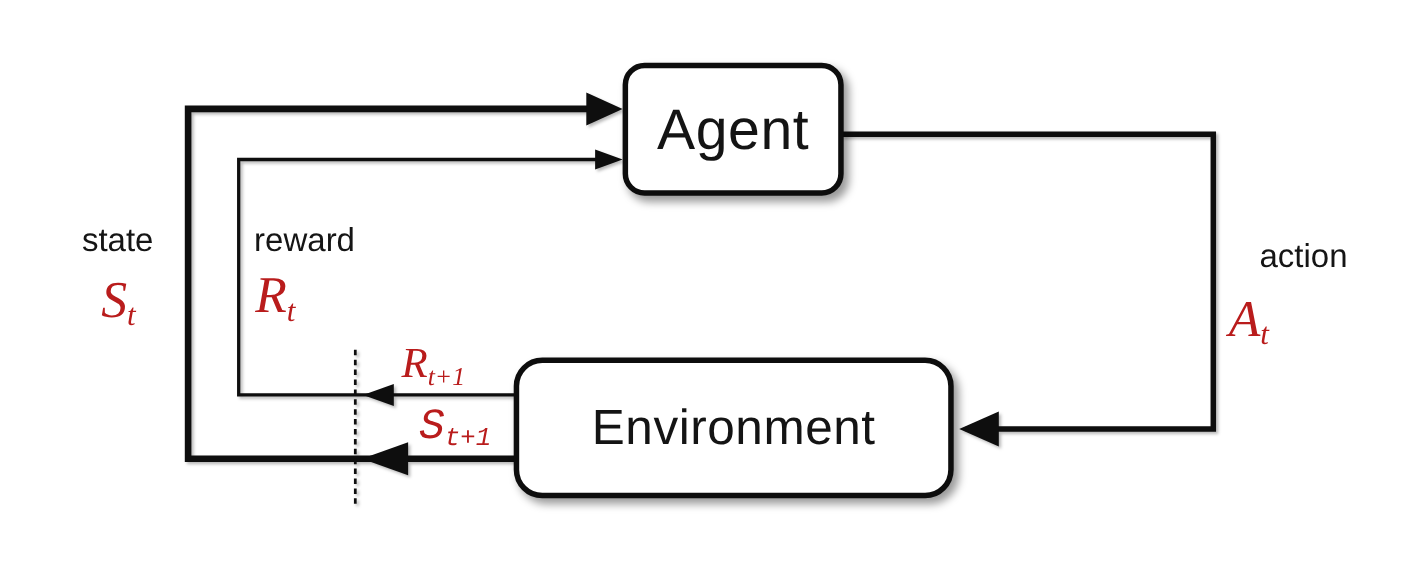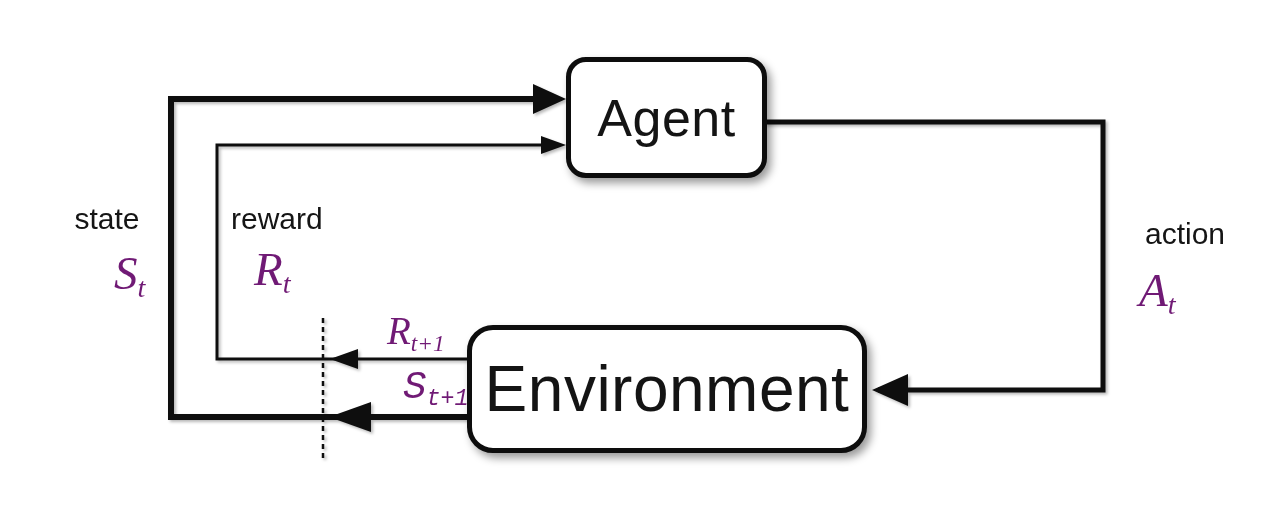--- a/index.html
+++ b/index.html
@@ -53,43 +53,42 @@
     letter-spacing: 0.5px;
   }
   #agent-node {
     left: 566px; top: 57px;
     width: 201px; height: 121px;
     font-size: 52px;
   }
   #environment-node {
     left: 467px; top: 325px;
     width: 400px; height: 128px;
-    font-size: 64px;
+    font-size: 45px;
     border-radius: 26px;
   }
   
   .word-label {
     position: absolute;
     color: #151515;
     font-size: 30px;
     line-height: 1;
     white-space: nowrap;
   }
   #state-word  { left: 64px;  top: 204px; width: 86px; text-align: center; }
   #reward-word { left: 231px; top: 204px; }
   #action-word { left: 1118px; top: 219px; margin-left: 27px; }
   
   .math-label {
     position: absolute;
     font-family: "Liberation Serif", serif;
     font-style: italic;
-    color: #701a75;
+    color: #b91c1c;
     line-height: 1;
     white-space: nowrap;
-    margin-left: 22px;
   }
   .math-label sub {
     font-size: 0.60em;
     line-height: 0;
     vertical-align: -0.28em;
   }
   .math-large { font-size: 47px; }
   .math-mid   { font-size: 39px; }
   #state-symbol  { left: 92px;   top: 250px; }
   #reward-symbol { left: 232px;  top: 246px; }

